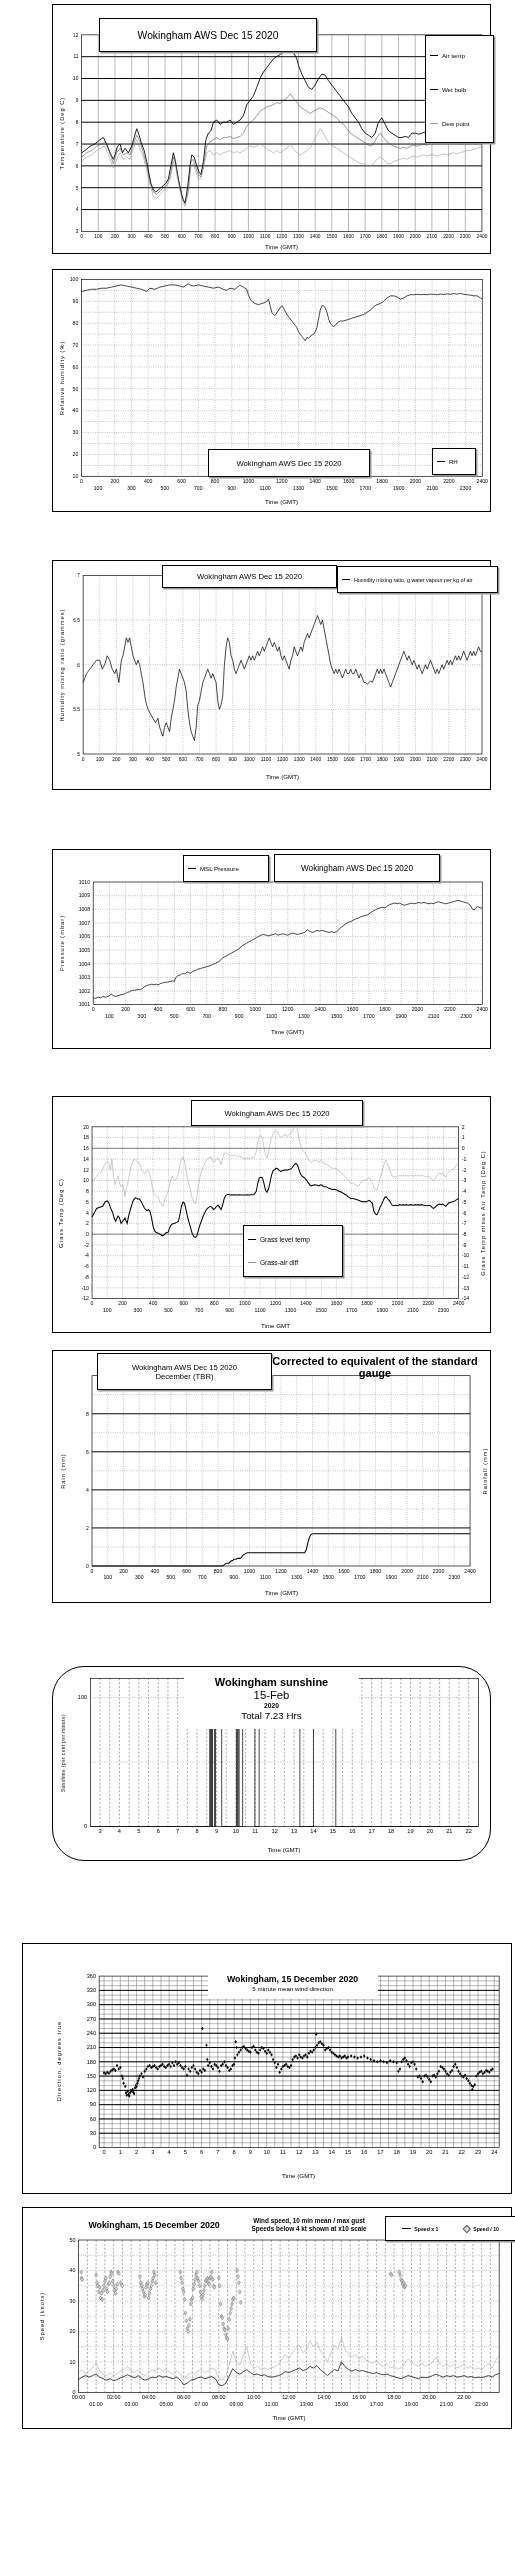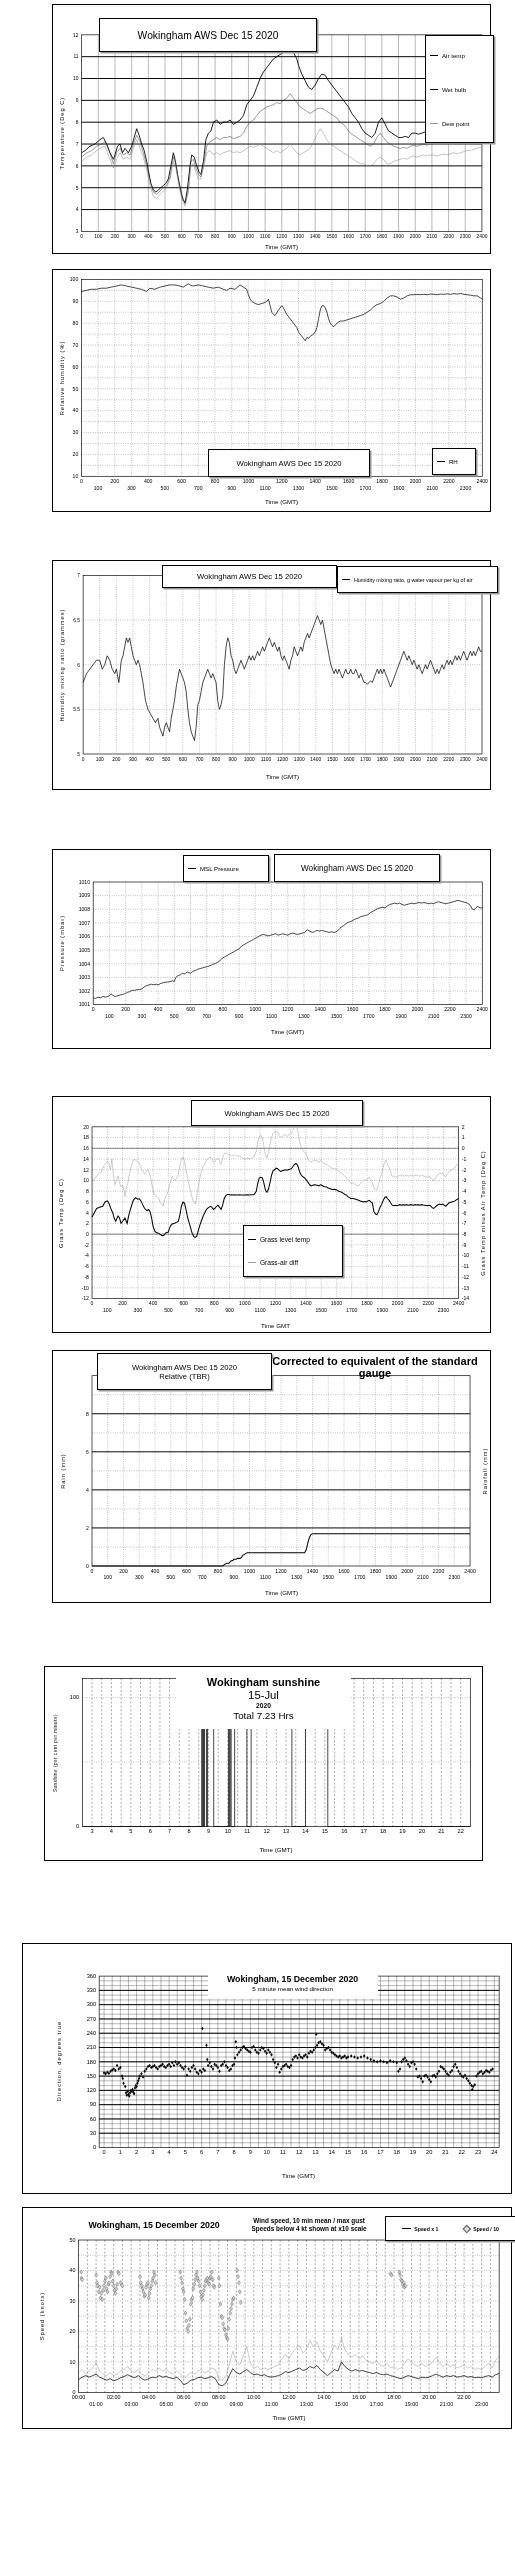--- a/index.html
+++ b/index.html
@@ -579,31 +579,31 @@
       <text x="810" y="431" text-anchor="middle" class="tick" style="font-size: 10px;">2400</text>
       <text x="69" y="421.5" text-anchor="end" class="tick" style="font-size: 10px;">0</text>
       <text x="69" y="347.5" text-anchor="end" class="tick" style="font-size: 10px;">2</text>
       <text x="69" y="273.5" text-anchor="end" class="tick" style="font-size: 10px;">4</text>
       <text x="69" y="199.5" text-anchor="end" class="tick" style="font-size: 10px;">6</text>
       <text x="69" y="125.5" text-anchor="end" class="tick" style="font-size: 10px;">8</text>
       <polyline points="75,418 329.1875,418 333.78125,414.3 336.84375,412.45 341.4375,412.45 344.5,408.75 349.09375,406.9 350.625,405.05 355.21875,405.05 358.28125,403.2 362.875,403.2 365.9375,401.35 367.46875,397.65 370.53125,395.8 373.59375,393.95 376.65625,392.1 488.4375,392.1 491.5,386.55 494.5625,373.6 497.62499999999994,362.5 500.68750000000006,356.95 503.75,355.1 810,355.1" class="s-thick"></polyline>
     </svg>
   <div class="xlbox" style="left:44px;top:2.1px;width:173px;height:35px;">
     <span class="t15">Wokingham AWS Dec 15 2020</span>
-    <span class="t15">Relative (TBR)</span>
+    <span class="t15">December (TBR)</span>
   </div>
   <div class="plainbox t14b" style="left:219px;top:8.2px;width:206px;height:15.5px;">
     <span>Corrected to equivalent of the standard gauge</span>
   </div>
   <div class="vlab" style="left:10.3px;top:120px;">Rain (mm)</div>
   <div class="vlab" style="left:432px;top:120px;">Rainfall (mm)</div>
   <div class="xlab" style="left:39px;top:238px;width:379px;">Time (GMT)</div>
 </section>
 
-<section class="panel" style="left:44px;top:1666px;width:437px;height:193px;">
+<section class="panel" style="left:52px;top:1666px;width:437px;height:193px;border-radius:32px;">
   <svg width="437" height="193" viewBox="0 0 848 375">
       <line x1="90.85" x2="90.85" y1="22" y2="310" class="g-dash"></line>
       <line x1="109.7" x2="109.7" y1="22" y2="310" class="g-dash"></line>
       <line x1="128.55" x2="128.55" y1="22" y2="310" class="g-dash"></line>
       <line x1="147.4" x2="147.4" y1="22" y2="310" class="g-dash"></line>
       <line x1="166.25" x2="166.25" y1="22" y2="310" class="g-dash"></line>
       <line x1="185.1" x2="185.1" y1="22" y2="310" class="g-dash"></line>
       <line x1="203.95" x2="203.95" y1="22" y2="310" class="g-dash"></line>
       <line x1="222.8" x2="222.8" y1="22" y2="310" class="g-dash"></line>
       <line x1="241.65" x2="241.65" y1="22" y2="310" class="g-dash"></line>
@@ -659,21 +659,21 @@
       <text x="694.05" y="323" text-anchor="middle" class="tick" style="font-size: 11px;">19</text>
       <text x="731.75" y="323" text-anchor="middle" class="tick" style="font-size: 11px;">20</text>
       <text x="769.45" y="323" text-anchor="middle" class="tick" style="font-size: 11px;">21</text>
       <text x="807.15" y="323" text-anchor="middle" class="tick" style="font-size: 11px;">22</text>
       <text x="66" y="313.5" text-anchor="end" class="tick" style="font-size: 11px;">0</text>
       <text x="66" y="63.065217391304344" text-anchor="end" class="tick" style="font-size: 11px;">100</text>
       <polyline points="72,310 303.855,310 303.855,59.565217391304344 305.73999999999995,59.565217391304344 305.73999999999995,310 306.871,310 306.871,59.565217391304344 308.002,59.565217391304344 308.002,310 309.51000000000005,310 309.51000000000005,59.565217391304344 313.28,59.565217391304344 313.28,310 315.16499999999996,310 315.16499999999996,59.565217391304344 327.229,59.565217391304344 327.229,310 355.881,310 355.881,59.565217391304344 357.766,59.565217391304344 357.766,310 359.27399999999994,310 359.27399999999994,59.565217391304344 361.159,59.565217391304344 361.159,310 367.945,310 367.945,59.565217391304344 391.696,59.565217391304344 391.696,310 399.98999999999995,310 399.98999999999995,59.565217391304344 479.16,59.565217391304344 479.16,310 505.54999999999995,310 505.54999999999995,59.565217391304344 548.905,59.565217391304344 548.905,310 826,310" class="s-main"></polyline>
     </svg>
   <div class="plainbox" style="left:131px;top:1px;width:175px;height:61px;gap:1px;">
     <span class="t14b">Wokingham sunshine</span>
-    <span class="t22">15-Jul</span>
+    <span class="t22">15-Feb</span>
     <span class="t13b">2020</span>
     <span class="t19">Total 7.23 Hrs</span>
   </div>
   <div class="vlab" style="left:10.3px;top:86px;font-size:4.6px;letter-spacing:0.5px;">Sunshine (per cent per minute)</div>
   <div class="xlab" style="left:37px;top:179px;width:388px;">Time (GMT)</div>
 </section>
 
 <section class="panel" style="left:21.6px;top:1943px;width:488px;height:249px;">
   <svg width="488" height="249" viewBox="0 0 948 483">
       <line x1="157.47560975609755" x2="157.47560975609755" y1="62" y2="395" class="g-thin"></line>

